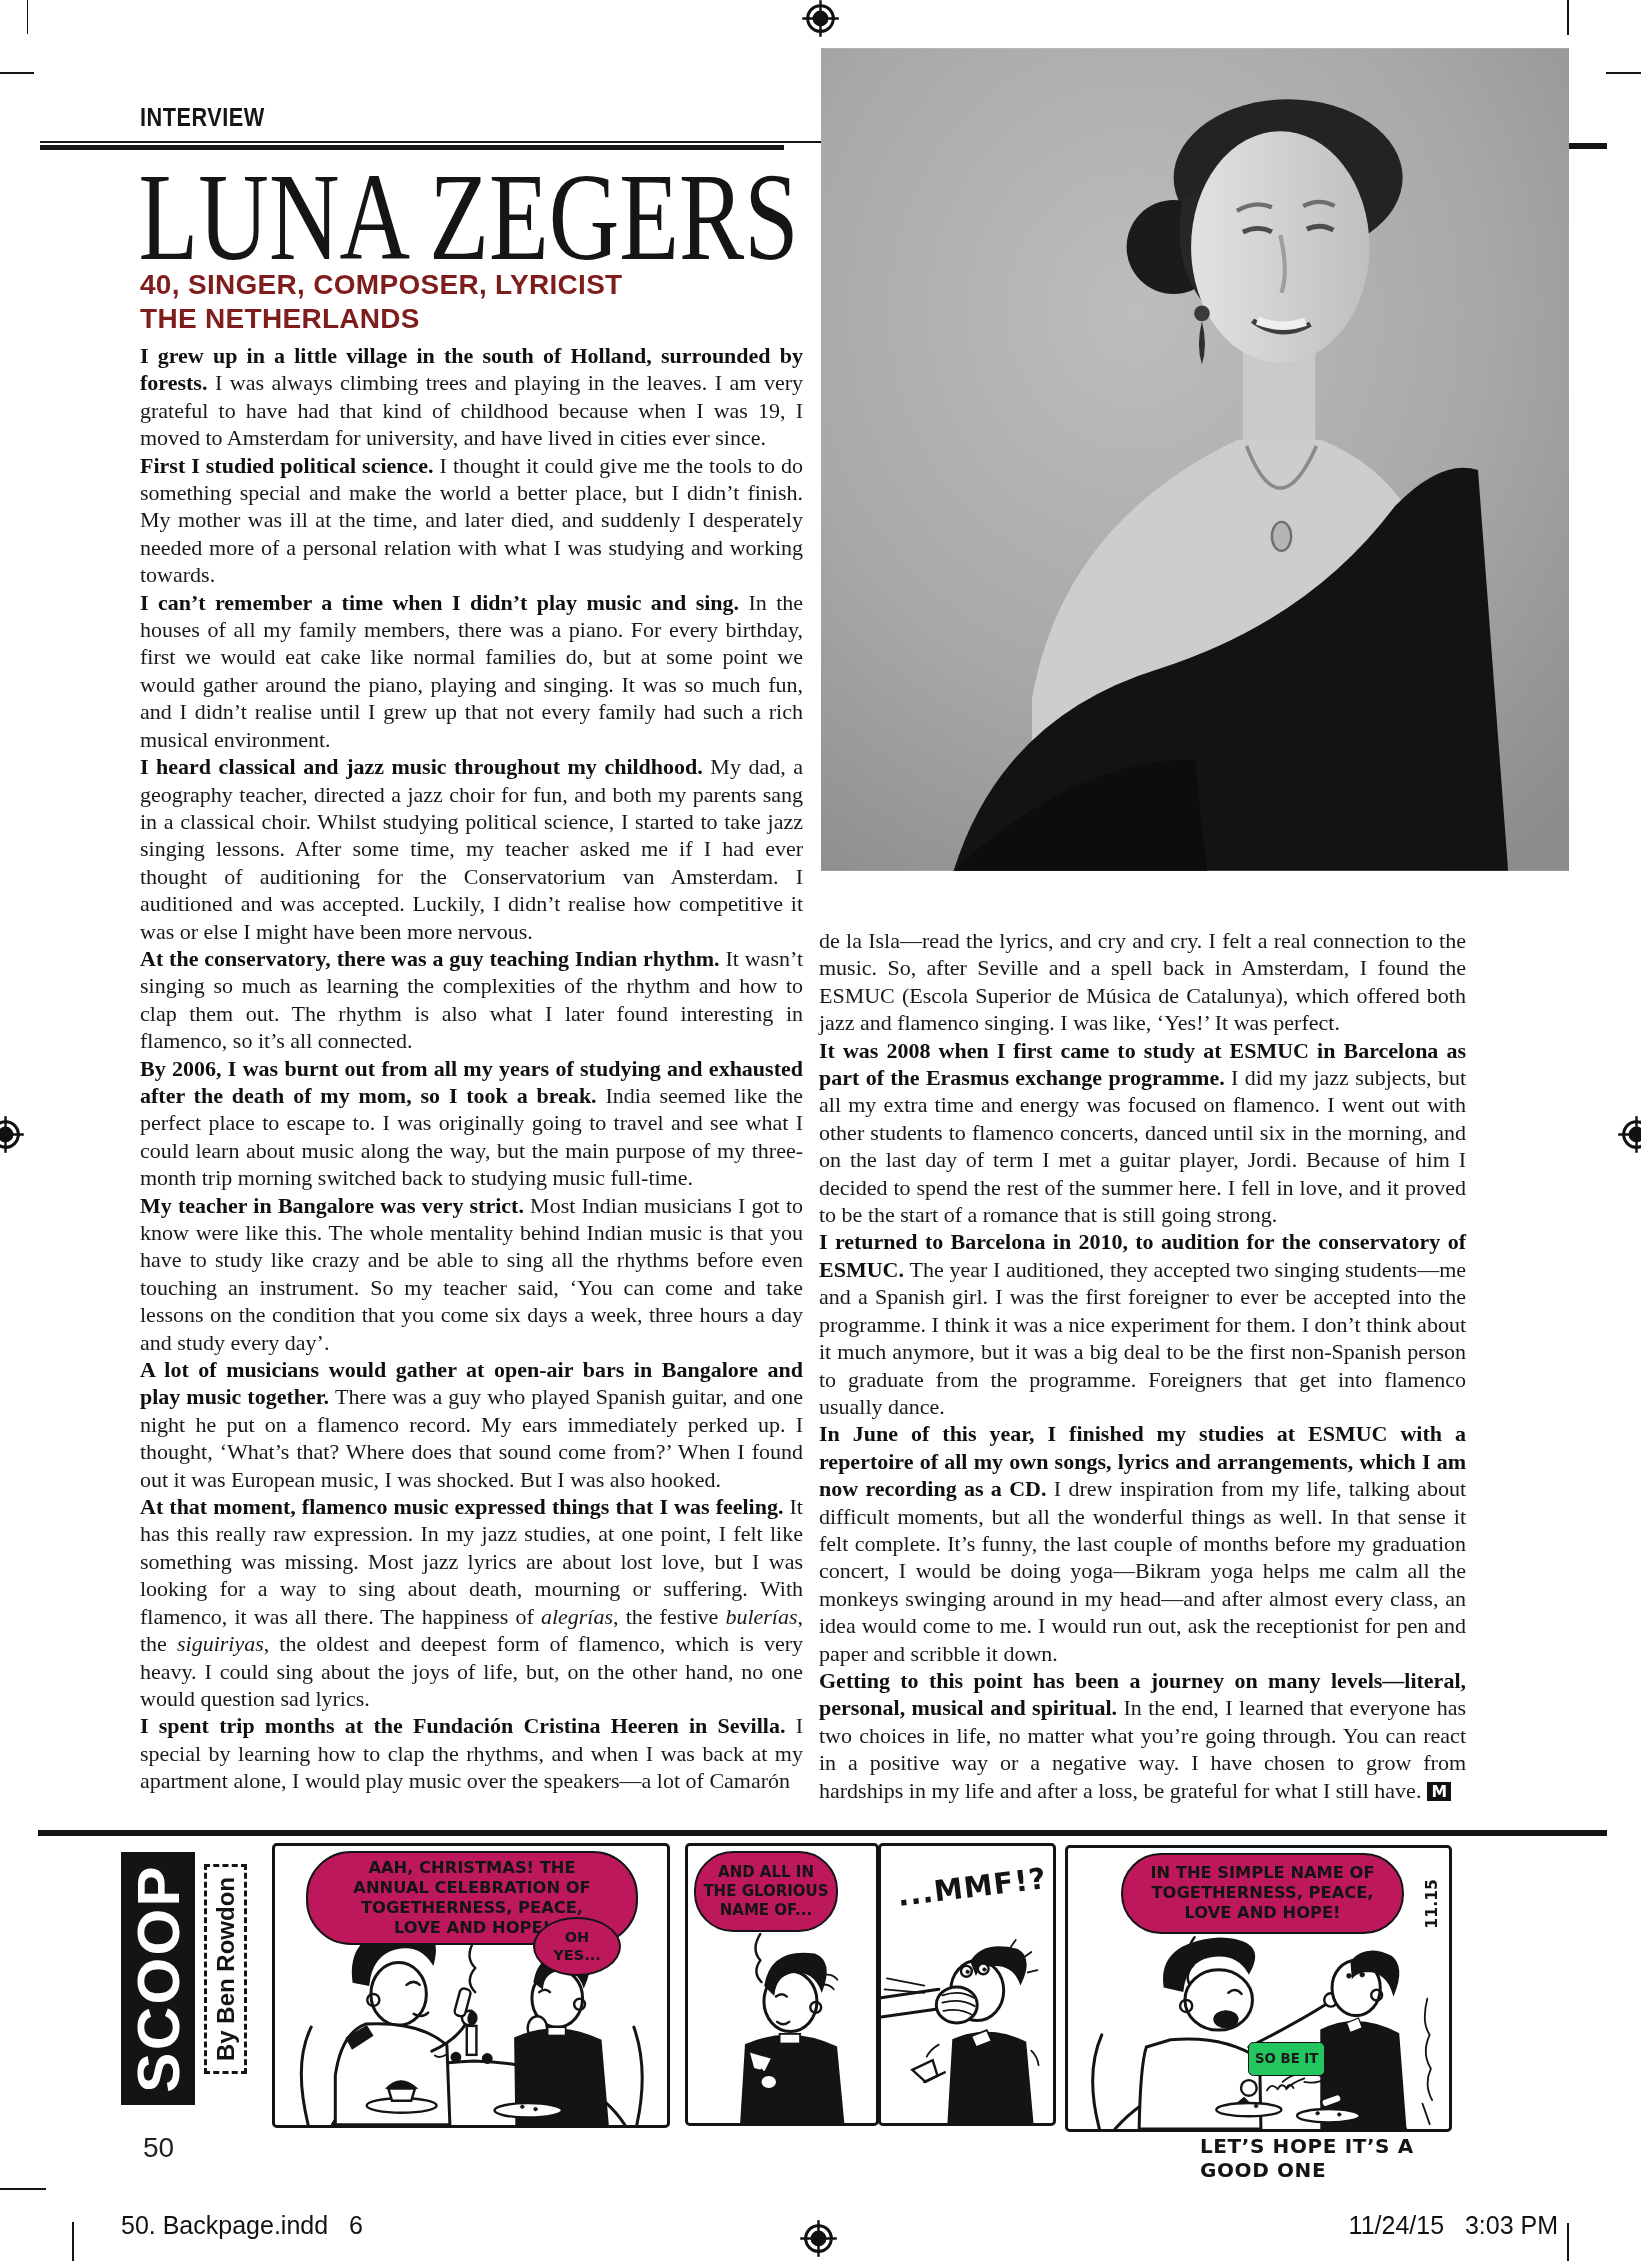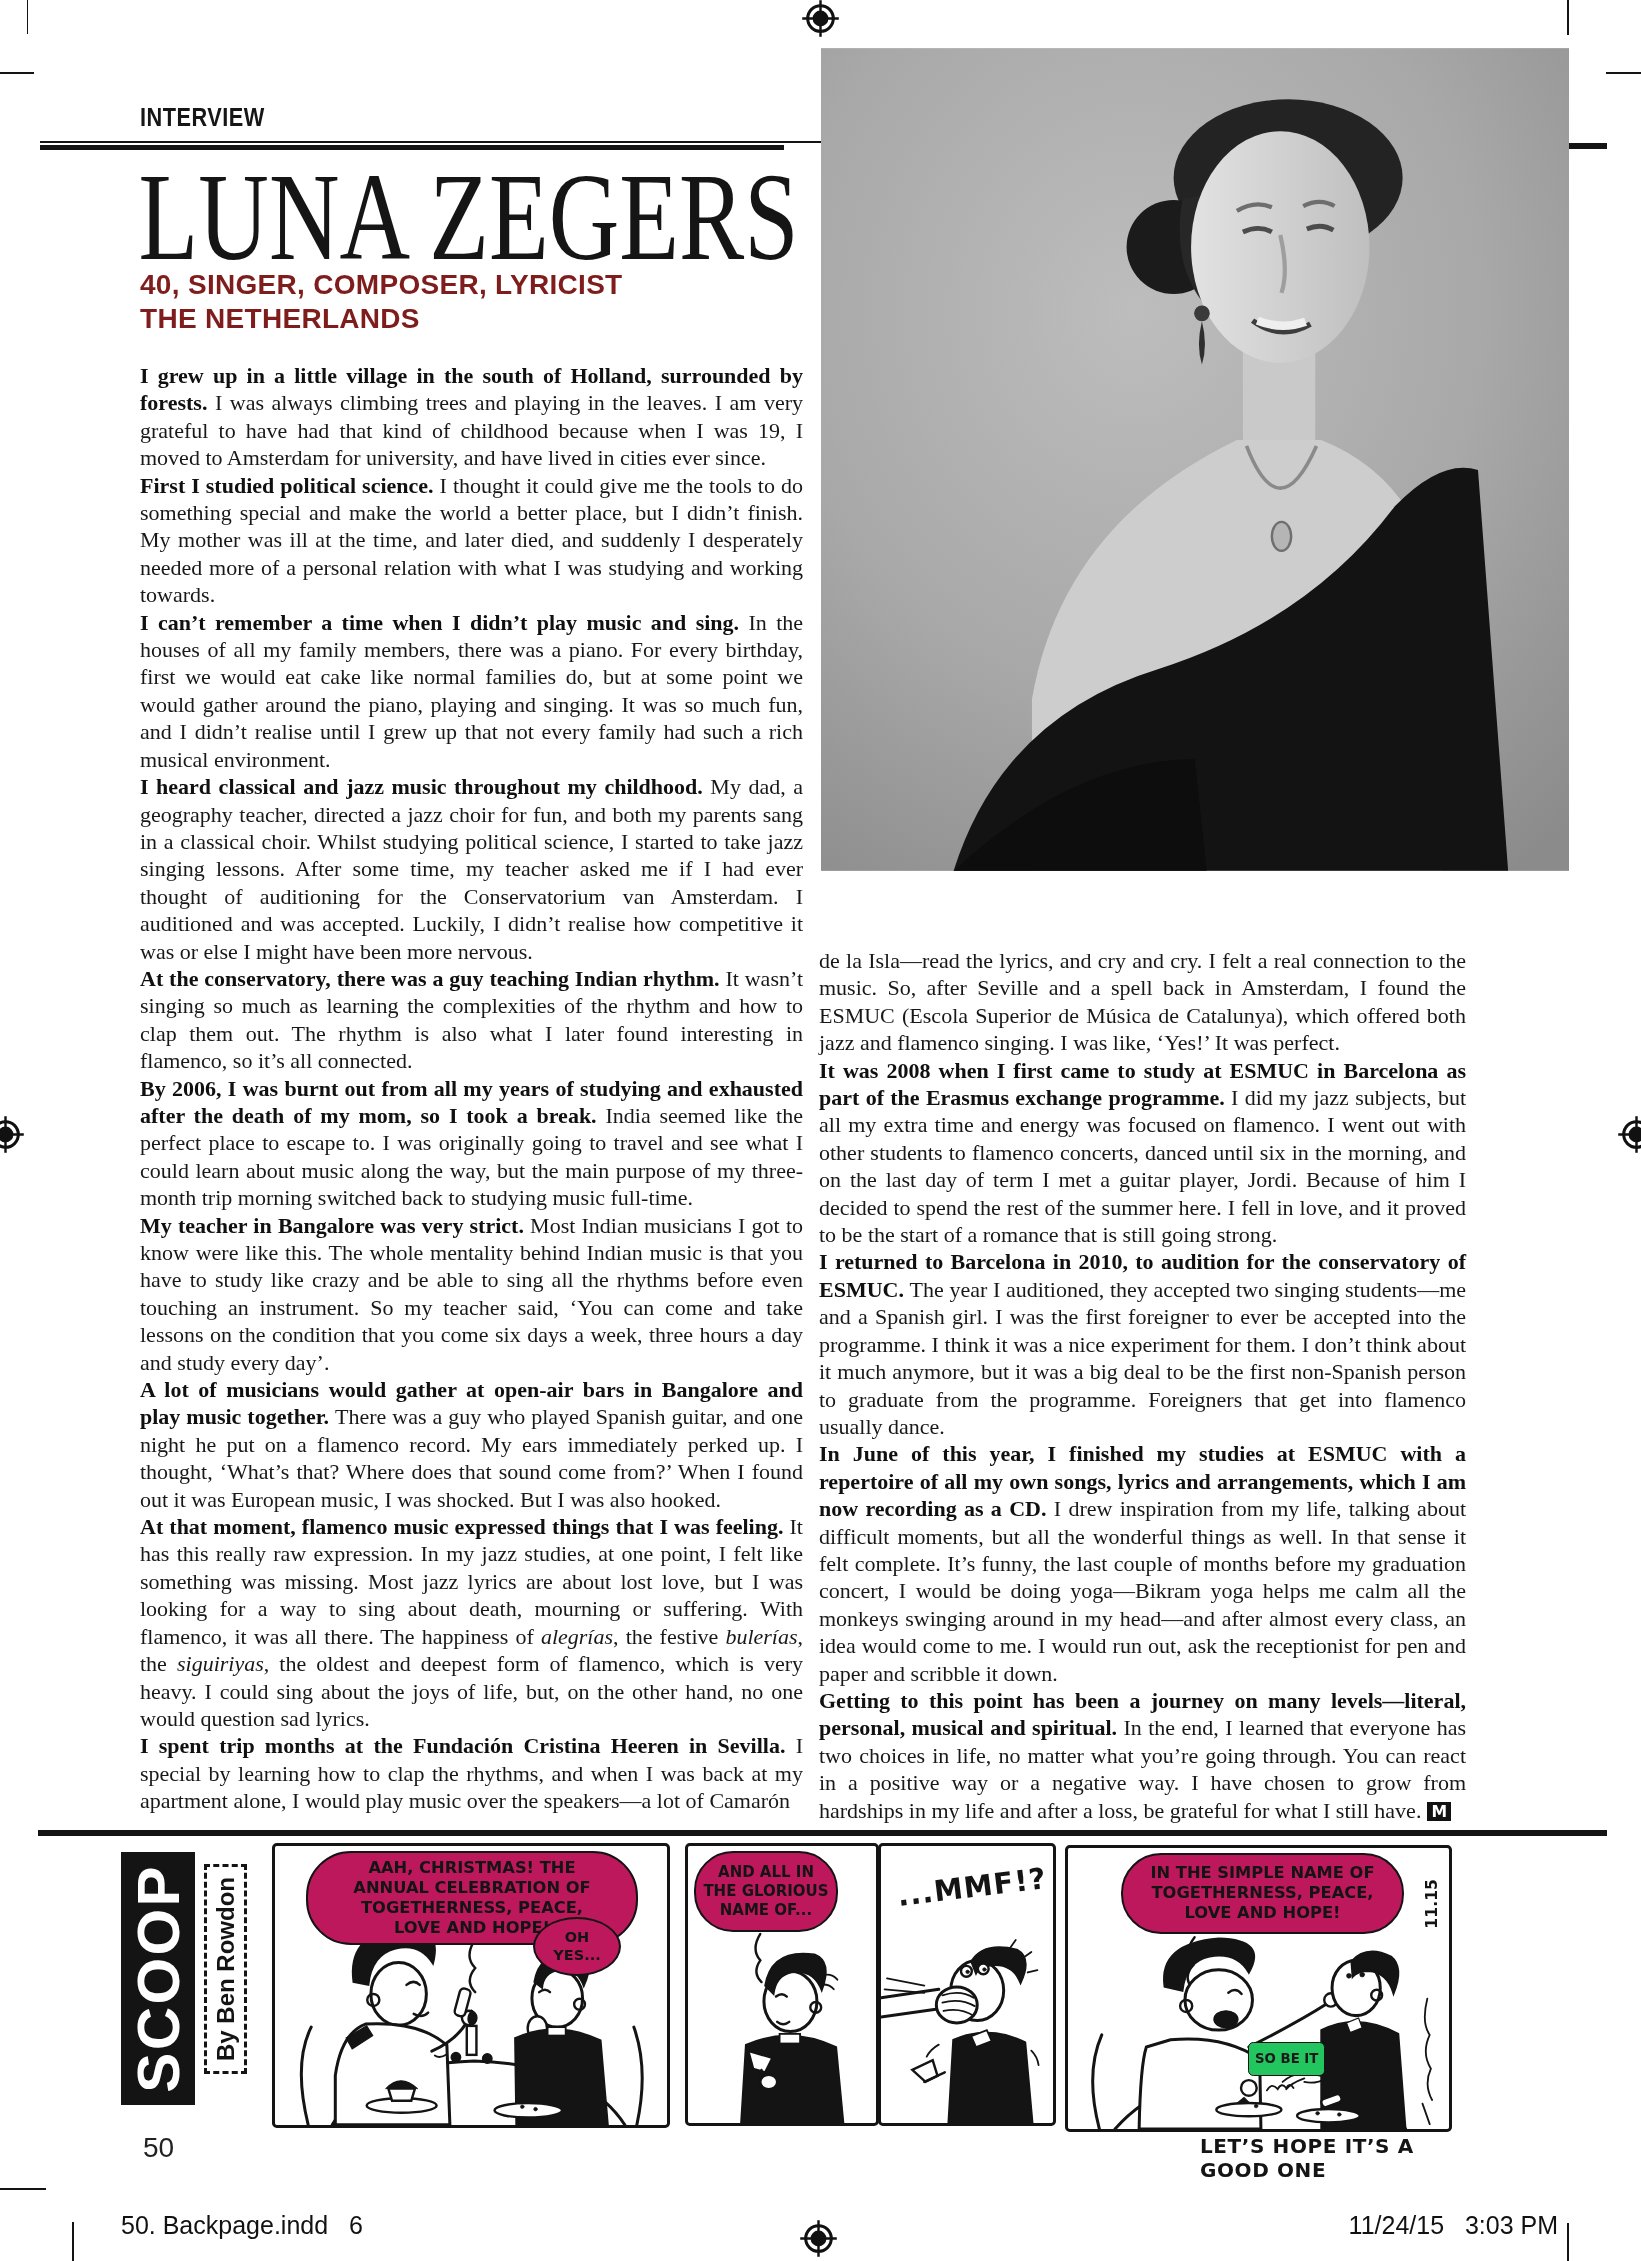--- a/index.html
+++ b/index.html
@@ -10,21 +10,21 @@
 
   
   .kicker{font:600 26.5px "Liberation Sans",sans-serif;letter-spacing:0.6px;color:#161616;
           transform:scaleX(.82);transform-origin:left top;}
   .subtitle{font:700 28px "Liberation Sans",sans-serif;letter-spacing:0.3px;color:#7f1d1d;}
 
   
   .ink{background:#141414;}
 
   
-  .bodycol{font:22px/27.4px "Liberation Serif",serif;text-align:justify;color:#181818;margin-top:20px;}
+  .bodycol{font:22px/27.4px "Liberation Serif",serif;text-align:justify;color:#181818;}
   .bodycol p{margin:0;}
   .bodycol b{color:#101010;}
   .endmark{display:inline-block;background:#111;color:#fff;font:700 15.7px/19.3px "DejaVu Sans",sans-serif;
            padding:0 4.2px;margin-left:6px;vertical-align:0.6px;}
 
   
   .scoop-box{background:#141414;display:flex;align-items:center;justify-content:center;}
   .vert{writing-mode:vertical-rl;transform:rotate(180deg);}
   .scoop-text{color:#fff;font:700 60px "Liberation Sans",sans-serif;letter-spacing:2.4px;}
   .byline-box{border:3px dashed #141414;display:flex;align-items:center;justify-content:center;background:#fff;}

